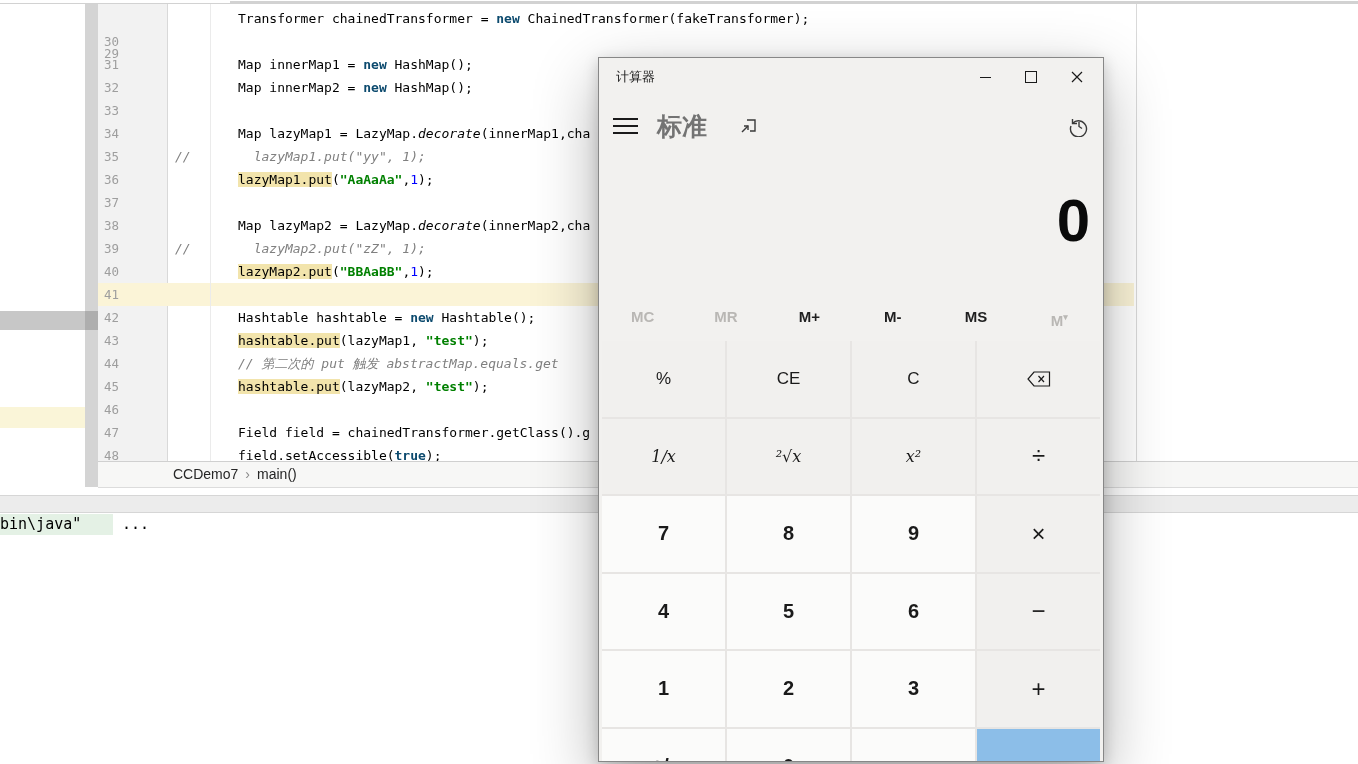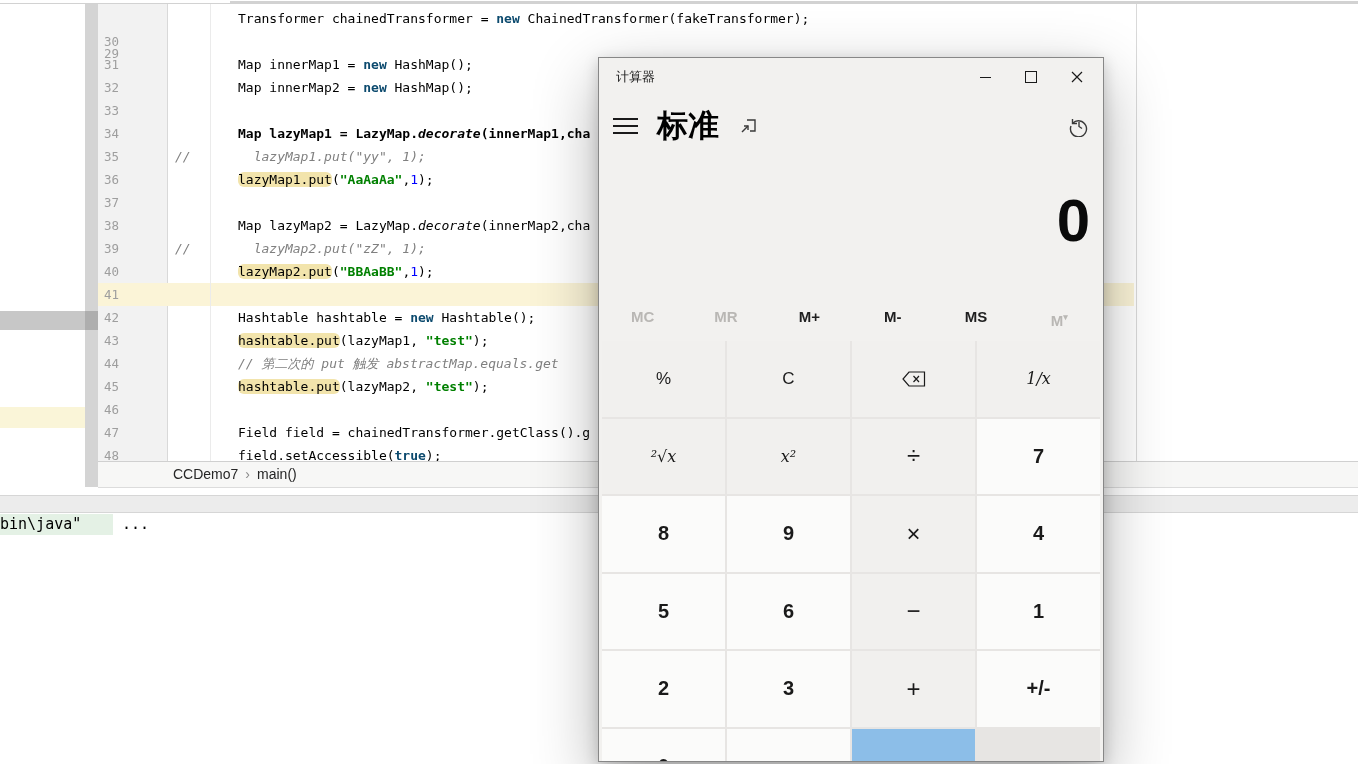--- a/index.html
+++ b/index.html
@@ -22,21 +22,21 @@
 
   .ln{position:absolute;left:104px;width:40px;height:23px;line-height:23px;
       font-size:12.5px;color:#9e9e9e;}
   .cl{position:absolute;left:238px;height:23px;line-height:23px;white-space:pre;font-size:13px;}
   .marker{position:absolute;left:-63px;color:#808080;font-style:italic;}
   .tk-k{color:#0c4a6e;font-weight:bold;}
   .tk-s{color:#008000;font-weight:bold;}
   .tk-n{color:#0000ff;}
   .tk-c{color:#808080;font-style:italic;}
   .tk-i{font-style:italic;}
-  .tk-h{background:#f2e4ac;border-radius:6px;}
+  .tk-h{background:#f2e4ac;}
 
   .breadcrumb-bar{left:98px;top:461px;width:1260px;height:25px;background:#f7f7f6;
       border-top:1px solid #d0d0d0;border-bottom:1px solid #dcdcdc;
       font-family:"Liberation Sans",sans-serif;font-size:14px;color:#262626;
       line-height:25px;padding-left:75px;box-sizing:content-box;}
   .bc-sep{color:#8a8a8a;margin:0 7px;}
   .run-band{left:0;top:495px;width:1358px;height:16px;background:#ececec;
       border-top:1px solid #d6d6d6;border-bottom:1px solid #d6d6d6;}
   .terminal-line{left:0;top:514px;height:21px;line-height:21px;font-size:15px;white-space:pre;}
   .term-hl{display:inline-block;width:113px;background:#e4f1e5;}
@@ -47,21 +47,21 @@
         box-shadow:0 22px 60px rgba(0,0,0,.30),0 4px 14px rgba(0,0,0,.18);
         font-family:"Liberation Sans",sans-serif;color:#1a1a1a;}
   .calc-titlebar{position:absolute;left:0;top:0;width:100%;height:38px;}
   .calc-title{position:absolute;left:17px;top:0;line-height:38px;font-size:13px;color:#1a1a1a;}
   .win-controls{position:absolute;right:3px;top:0;display:flex;}
   .win-btn{width:46px;height:38px;display:flex;align-items:center;justify-content:center;}
   .calc-nav{position:absolute;left:0;top:48px;width:100%;height:40px;}
   .hamburger{position:absolute;left:14px;top:12px;width:25px;height:16px;
              display:flex;flex-direction:column;justify-content:space-between;}
   .hamburger i{display:block;height:2px;background:#1a1a1a;}
-  .mode-label{position:absolute;left:58px;top:0;line-height:40px;font-size:31px;font-weight:700;color:#000000;}
+  .mode-label{position:absolute;left:58px;top:0;line-height:40px;font-size:25px;font-weight:700;color:#737373;}
   .pin-icon{position:absolute;left:140px;top:10px;}
   .history-icon{position:absolute;right:13px;top:9px;}
   .calc-display{position:absolute;left:0;top:130px;right:13px;height:66px;line-height:66px;
                 text-align:right;font-size:60px;font-weight:700;color:#0a0a0a;}
   .mem-row{position:absolute;left:2px;top:244px;right:2px;height:30px;display:flex;}
   .mem{flex:1;text-align:center;line-height:30px;font-size:15px;font-weight:600;color:#1f1f1f;}
   .mem.disabled{color:#b9b7b4;}
   .mem sup{font-size:9px;}
   .keypad{position:absolute;left:3px;top:283px;right:3px;height:463px;
           display:grid;grid-template-columns:repeat(4,1fr);grid-auto-rows:75.5px;gap:2px;
@@ -114,21 +114,21 @@
       <div class="ln" style="top: 398px;">46</div>
       <div class="ln" style="top: 421px;">47</div>
       <div class="ln" style="top: 444px;">48</div>
     </div>
   <div id="code-lines">
       <div class="cl" style="top: 7px;"><span class="tk-p">Transformer chainedTransformer = </span><span class="tk-k">new</span><span class="tk-p"> ChainedTransformer(fakeTransformer);</span></div>
       <div class="cl" style="top: 30px;"></div>
       <div class="cl" style="top: 53px;"><span class="tk-p">Map innerMap1 = </span><span class="tk-k">new</span><span class="tk-p"> HashMap();</span></div>
       <div class="cl" style="top: 76px;"><span class="tk-p">Map innerMap2 = </span><span class="tk-k">new</span><span class="tk-p"> HashMap();</span></div>
       <div class="cl" style="top: 99px;"></div>
-      <div class="cl" style="top: 122px; font-weight: bold;"><span class="tk-p">Map lazyMap1 = LazyMap.</span><span class="tk-i">decorate</span><span class="tk-p">(innerMap1,cha</span></div>
+      <div class="cl" style="top: 122px;"><span class="tk-p">Map lazyMap1 = LazyMap.</span><span class="tk-i">decorate</span><span class="tk-p">(innerMap1,cha</span></div>
       <div class="cl" style="top: 145px;"><span class="marker">//</span><span class="tk-c">  lazyMap1.put("yy", 1);</span></div>
       <div class="cl" style="top: 168px;"><span class="tk-h">lazyMap1.put</span><span class="tk-p">(</span><span class="tk-s">"AaAaAa"</span><span class="tk-p">,</span><span class="tk-n">1</span><span class="tk-p">);</span></div>
       <div class="cl" style="top: 191px;"></div>
       <div class="cl" style="top: 214px;"><span class="tk-p">Map lazyMap2 = LazyMap.</span><span class="tk-i">decorate</span><span class="tk-p">(innerMap2,cha</span></div>
       <div class="cl" style="top: 237px;"><span class="marker">//</span><span class="tk-c">  lazyMap2.put("zZ", 1);</span></div>
       <div class="cl" style="top: 260px;"><span class="tk-h">lazyMap2.put</span><span class="tk-p">(</span><span class="tk-s">"BBAaBB"</span><span class="tk-p">,</span><span class="tk-n">1</span><span class="tk-p">);</span></div>
       <div class="cl" style="top: 283px;"></div>
       <div class="cl" style="top: 306px;"><span class="tk-p">Hashtable hashtable = </span><span class="tk-k">new</span><span class="tk-p"> Hashtable();</span></div>
       <div class="cl" style="top: 329px;"><span class="tk-h">hashtable.put</span><span class="tk-p">(lazyMap1, </span><span class="tk-s">"test"</span><span class="tk-p">);</span></div>
       <div class="cl" style="top: 352px;"><span class="tk-c">// 第二次的 put 触发 abstractMap.equals.get</span></div>
@@ -193,20 +193,21 @@
         <div class="mem disabled">MC</div>
         <div class="mem disabled">MR</div>
         <div class="mem">M+</div>
         <div class="mem">M-</div>
         <div class="mem">MS</div>
         <div class="mem disabled">M<sup>▾</sup></div>
       </div>
 
     <div class="keypad" id="keypad">
         <div class="btn fn">%</div>
+        <div class="btn fn">CE</div>
         <div class="btn fn">C</div>
         <div class="btn fn">
           <svg width="24" height="16" viewBox="0 0 24 16" fill="none" stroke="#1a1a1a" stroke-width="1.2">
             <path d="M7 1 H22.5 V15 H7 L1 8 Z"></path>
             <path d="M11.5 5 L17 11 M17 5 L11.5 11"></path>
           </svg>
         </div>
         <div class="btn fn italic">1/x</div>
         <div class="btn fn italic">²√x</div>
         <div class="btn fn italic">x²</div>

